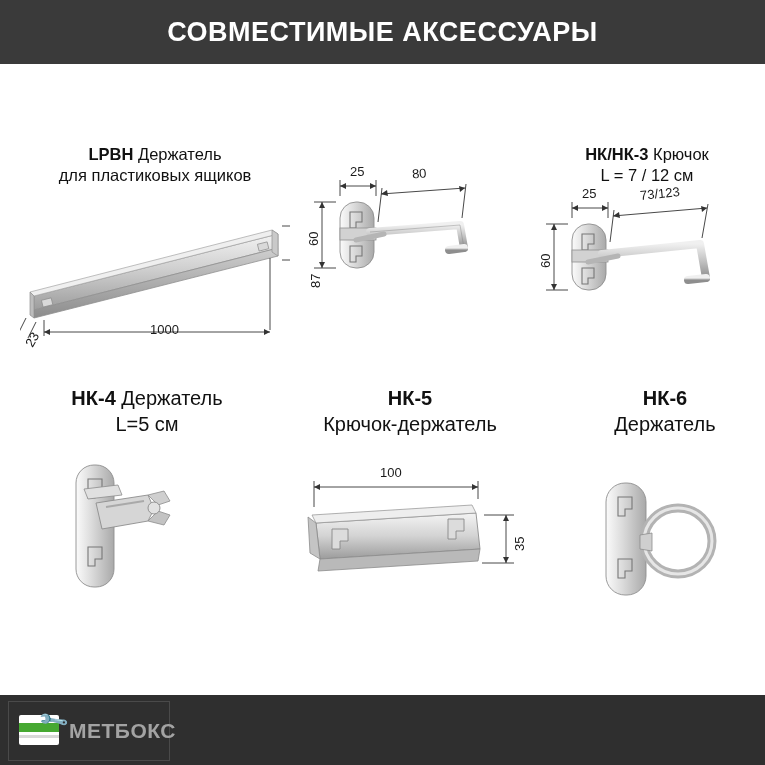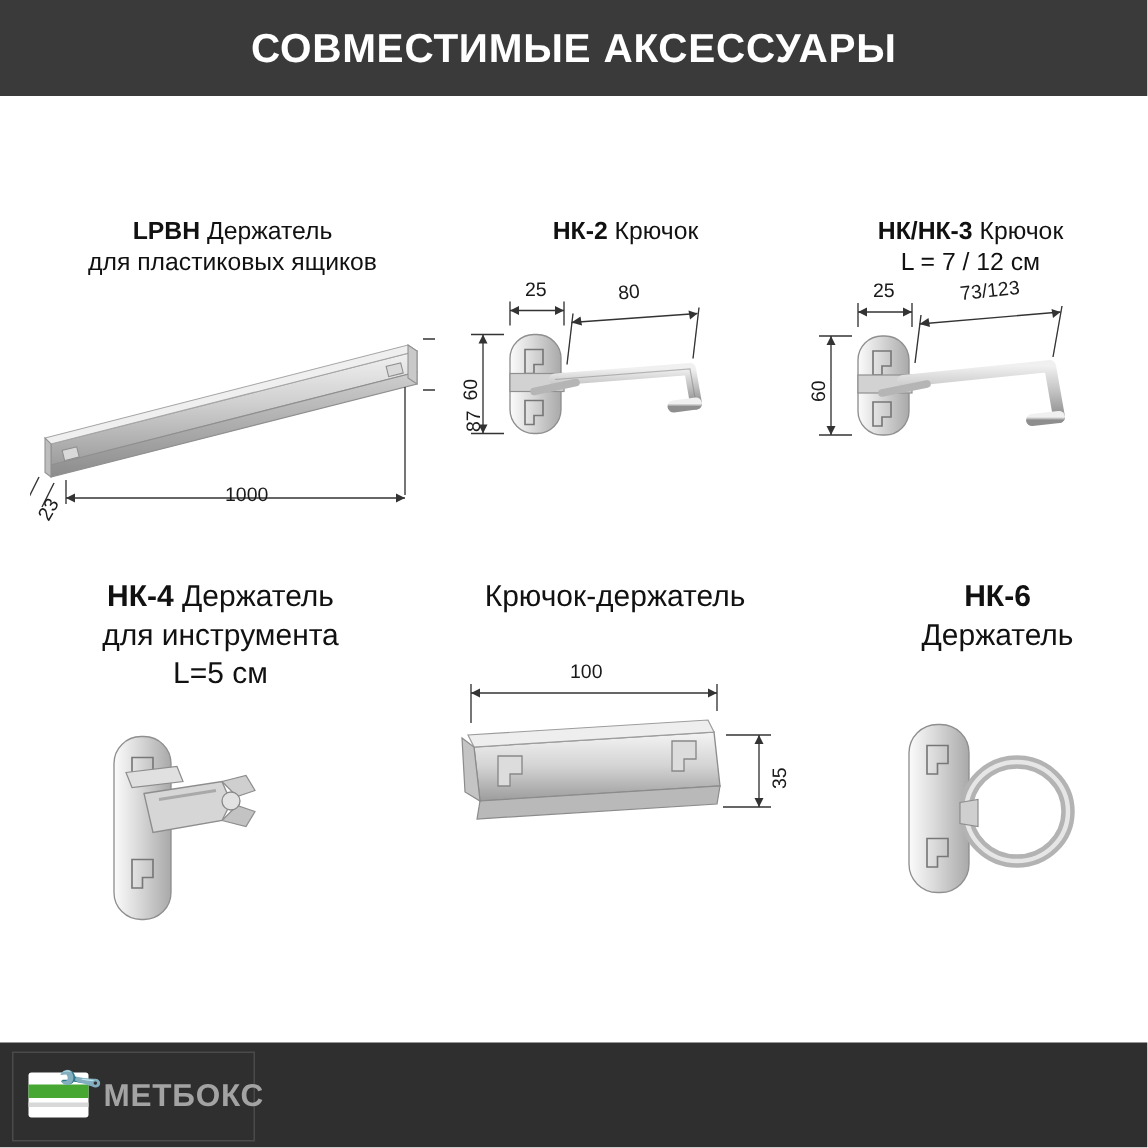--- a/index.html
+++ b/index.html
@@ -221,23 +221,20 @@
             <line x1="16" y1="122" x2="8" y2="138"></line>
           </g>
         </svg>
         <div class="dim-label" style="left:288px; top:88px; transform: rotate(-90deg); transform-origin: left top;">87</div>
         <div class="dim-label" style="left:130px; top:122px;">1000</div>
         <div class="dim-label" style="left:2px; top:142px; transform: rotate(-60deg); transform-origin: left top;">23</div>
       </div>
     </div>
 
     <div class="cell" style="left:300px; top:48px; width:210px;">
-      <div class="caption cap-r1">
-        <span class="ln"><span class="code">НК-2</span> <span>Крючок</span></span>
-      </div>
       <div class="art" style="margin-top:34px;">
         <svg width="210" height="140" viewBox="0 0 210 140">
           <defs>
             <linearGradient id="plateGrad" x1="0" y1="0" x2="1" y2="0">
               <stop offset="0%" stop-color="#fbfbfb"></stop>
               <stop offset="40%" stop-color="#dcdcdc"></stop>
               <stop offset="100%" stop-color="#a9a9a9"></stop>
             </linearGradient>
             <linearGradient id="rodGrad" x1="0" y1="0" x2="0" y2="1">
               <stop offset="0%" stop-color="#f0f0f0"></stop>
@@ -336,21 +333,20 @@
         </svg>
         <div class="dim-label" style="left:50px; top:-14px;">25</div>
         <div class="dim-label" style="left:108px; top:-14px; transform: rotate(-6deg);">73/123</div>
         <div class="dim-label" style="left:6px; top:68px; transform: rotate(-90deg); transform-origin: left top;">60</div>
       </div>
     </div>
 
     <div class="cell" style="left:10px; top:290px; width:250px;">
       <div class="caption cap-r2">
         <span class="ln"><span class="code">НК-4</span> <span>Держатель</span></span>
-        <span class="ln">для инструмента</span>
         <span class="ln">L=5 см</span>
       </div>
       <div class="art" style="margin-top:18px;">
         <svg width="250" height="150" viewBox="0 0 250 150">
 
           <rect x="54" y="10" width="38" height="122" rx="18" fill="url(#plateGrad)" stroke="#8f8f8f" stroke-width="0.9"></rect>
           <g fill="none" stroke="#777" stroke-width="1.1">
             <path d="M66 24 h14 v12 h-7 v7 h-7 z"></path>
             <path d="M66 92 h14 v12 h-7 v7 h-7 z"></path>
           </g>
@@ -362,20 +358,21 @@
           <path d="M126 66 L142 70 L148 60 L136 56 Z" fill="#c3c3c3" stroke="#8d8d8d" stroke-width="0.8"></path>
           <circle cx="132" cy="53" r="6" fill="#e2e2e2" stroke="#8a8a8a" stroke-width="0.9"></circle>
 
           <path d="M62 34 L96 30 L100 40 L66 44 Z" fill="#e0e0e0" stroke="#8d8d8d" stroke-width="0.8"></path>
         </svg>
       </div>
     </div>
 
     <div class="cell" style="left:268px; top:290px; width:260px;">
       <div class="caption cap-r2">
+        <span class="ln code">НК-5</span>
         <span class="ln">Крючок-держатель</span>
       </div>
       <div class="art" style="margin-top:36px;">
         <svg width="260" height="140" viewBox="0 0 260 140">
           <defs>
             <linearGradient id="bodyGrad5" x1="0" y1="0" x2="0" y2="1">
               <stop offset="0%" stop-color="#f4f4f4"></stop>
               <stop offset="50%" stop-color="#d3d3d3"></stop>
               <stop offset="100%" stop-color="#9c9c9c"></stop>
             </linearGradient>

